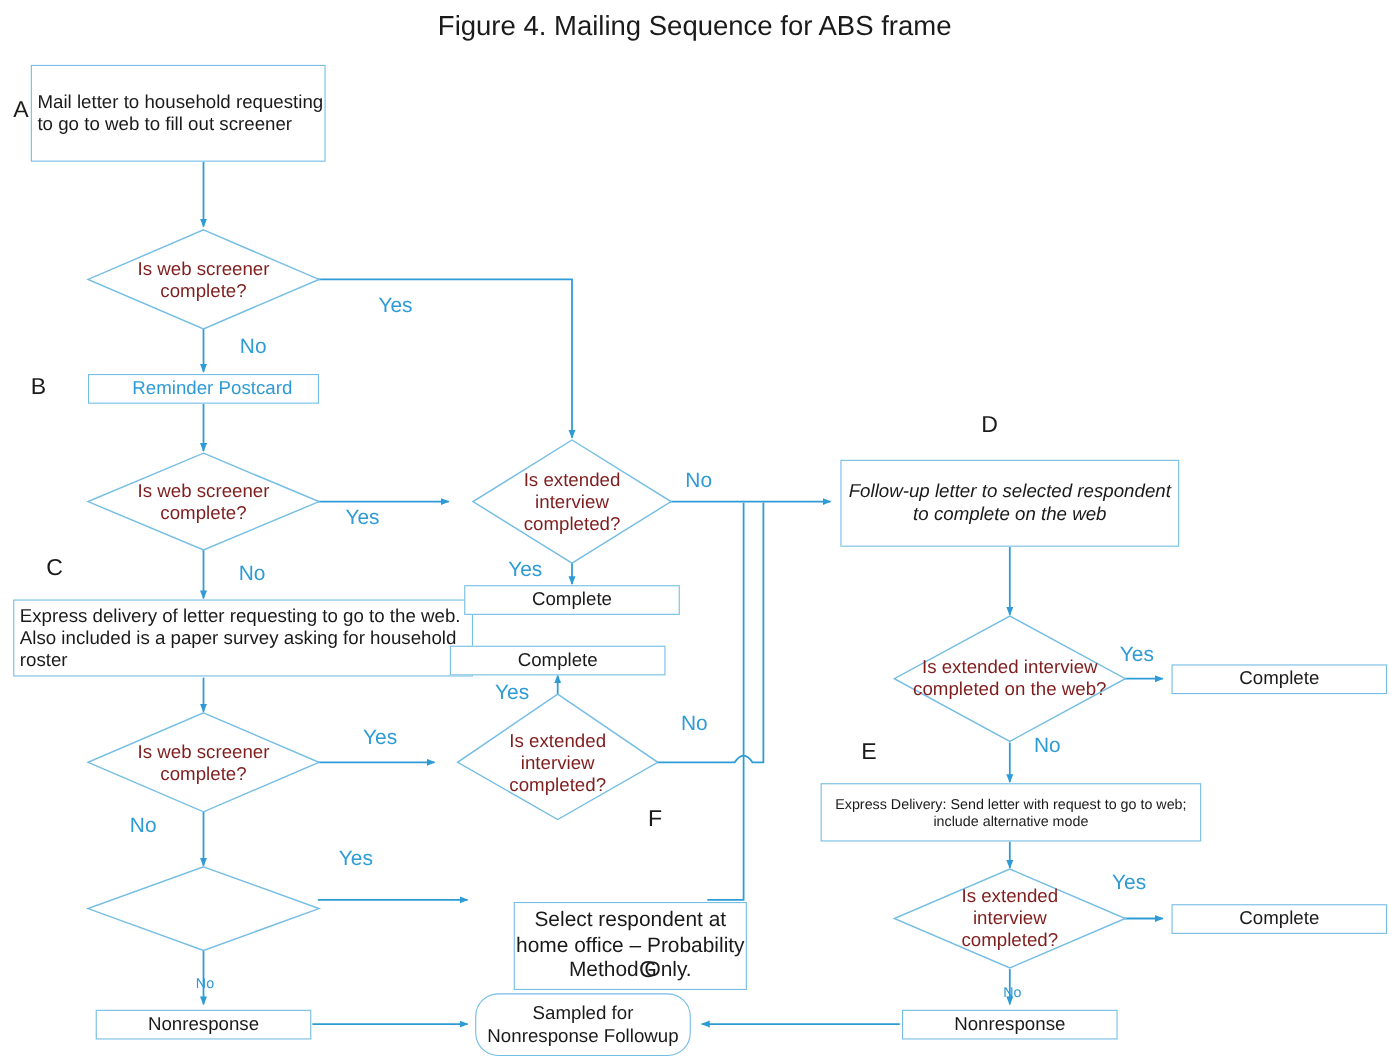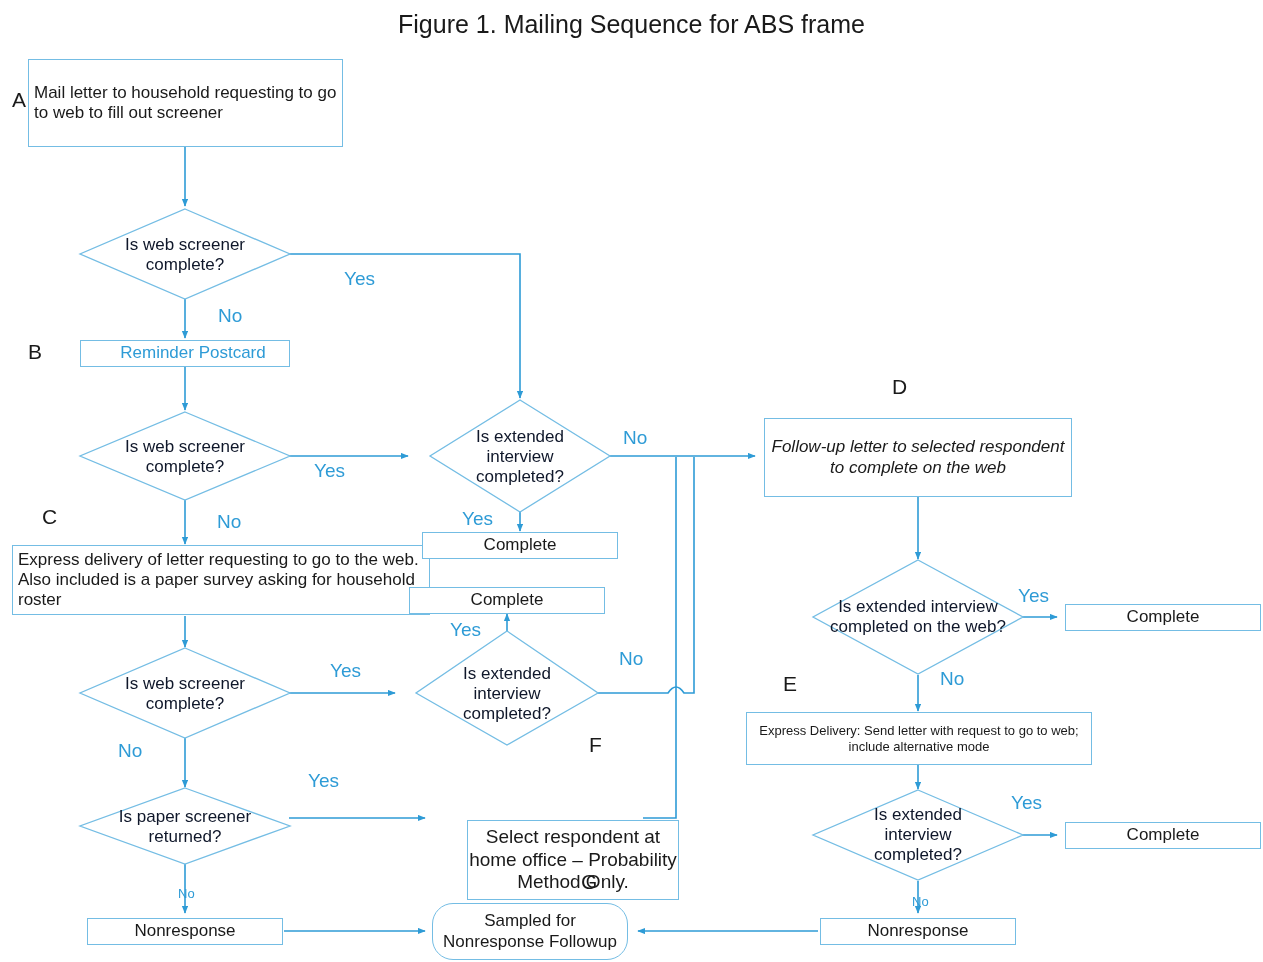--- a/index.html
+++ b/index.html
@@ -41,21 +41,21 @@
     text-align: left;
     padding-left: 5px;
   }
   .diamond-label {
     position: absolute;
     box-sizing: border-box;
     display: flex;
     align-items: center;
     justify-content: center;
     text-align: center;
-    color: #0f172a;
+    color: #7f1d1d;
     line-height: 1.18;
     pointer-events: none;
   }
   .edge-label {
     position: absolute;
     color: #2e9bd6;
     white-space: nowrap;
   }
   .sect-label {
     position: absolute;
@@ -72,21 +72,21 @@
     color: #1a1a1a;
     font-family: "Liberation Sans", sans-serif;
   }
   .postcard-text { color: #2e9bd6 !important; padding-left: 16px; }
 </style>
 </head>
 <body>
 
 <div id="canvas">
 
-  <div id="title">Figure 1.  Mailing Sequence for ABS frame</div>
+  <div id="title">Figure 4.  Mailing Sequence for ABS frame</div>
 
   <svg id="wires" viewBox="0 0 1263 962">
     <defs>
       <marker id="arrow" markerWidth="10" markerHeight="10" refX="7.2" refY="3.4" orient="auto" markerUnits="userSpaceOnUse">
         <path d="M0,0.2 L8,3.4 L0,6.6 z" fill="#2e9bd6"></path>
       </marker>
     </defs>
     <g stroke="#2e9bd6" stroke-width="1.6" fill="none" stroke-linecap="butt">
 
       <path d="M185,147 L185,206" marker-end="url(#arrow)"></path>
@@ -143,21 +143,21 @@
       <polygon points="185,412 290,456 185,500 80,456"></polygon>
       <polygon points="185,648 290,693 185,738 80,693"></polygon>
       <polygon points="185,788 290,826 185,864 80,826"></polygon>
       <polygon points="520,400 610,456 520,512 430,456"></polygon>
       <polygon points="507,631 598,693 507,745 416,693"></polygon>
       <polygon points="918,560 1023,617 918,674 813,617"></polygon>
       <polygon points="918,790 1023,835 918,880 813,835"></polygon>
     </g>
   </svg>
 
-  <div class="node box left-align" style="left:28px; top:59px; width:315px; height:88px; font-size:17px;">Mail letter to household requesting to go to web to fill out screener</div>
+  <div class="node box left-align" style="left:28px; top:59px; width:268px; height:88px; font-size:17px;">Mail letter to household requesting to go to web to fill out screener</div>
 
   <div class="node box postcard-text" style="left:80px; top:340px; width:210px; height:27px; font-size:17px;">Reminder Postcard</div>
 
   <div class="node box left-align" style="left:12px; top:545px; width:418px; height:70px; font-size:17px;">Express delivery of letter requesting to go to the web.  Also included is a paper survey asking for household roster</div>
 
   <div class="node box" style="left:87px; top:918px; width:196px; height:27px; font-size:17px;">Nonresponse</div>
 
   <div class="node box" style="left:422px; top:532px; width:196px; height:27px; font-size:17px;">Complete</div>
 
   <div class="node box" style="left:409px; top:587px; width:196px; height:27px; font-size:17px;">Complete</div>
@@ -175,21 +175,20 @@
   <div class="node box" style="left:1065px; top:822px; width:196px; height:27px; font-size:17px;">Complete</div>
 
   <div class="node box" style="left:820px; top:918px; width:196px; height:27px; font-size:17px;">Nonresponse</div>
 
   <div class="diamond-label" style="left:105px; top:232px; width:160px; height:46px; font-size:17px;">Is web screener complete?</div>
 
   <div class="diamond-label" style="left:105px; top:434px; width:160px; height:46px; font-size:17px;">Is web screener complete?</div>
 
   <div class="diamond-label" style="left:105px; top:671px; width:160px; height:46px; font-size:17px;">Is web screener complete?</div>
 
-  <div class="diamond-label" style="left:105px; top:804px; width:160px; height:46px; font-size:17px;">Is paper screener returned?</div>
 
   <div class="diamond-label" style="left:452px; top:422px; width:136px; height:70px; font-size:17px;">Is extended interview completed?</div>
 
   <div class="diamond-label" style="left:439px; top:659px; width:136px; height:70px; font-size:17px;">Is extended interview completed?</div>
 
   <div class="diamond-label" style="left:828px; top:582px; width:180px; height:70px; font-size:17px;">Is extended interview completed on the web?</div>
 
   <div class="diamond-label" style="left:850px; top:800px; width:136px; height:70px; font-size:17px;">Is extended interview completed?</div>
 
   <div id="edge-labels">

